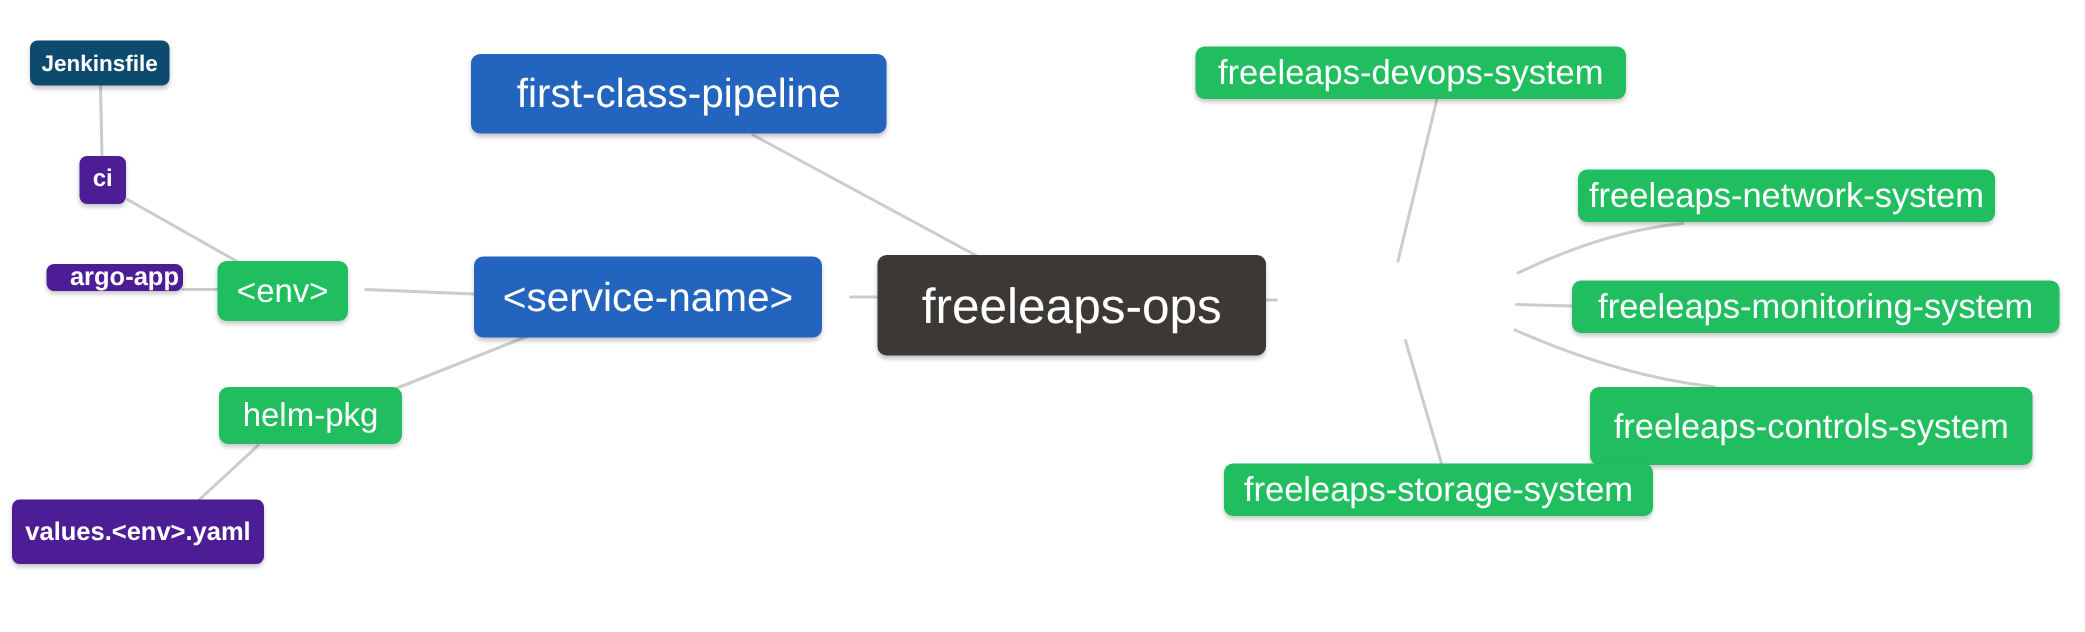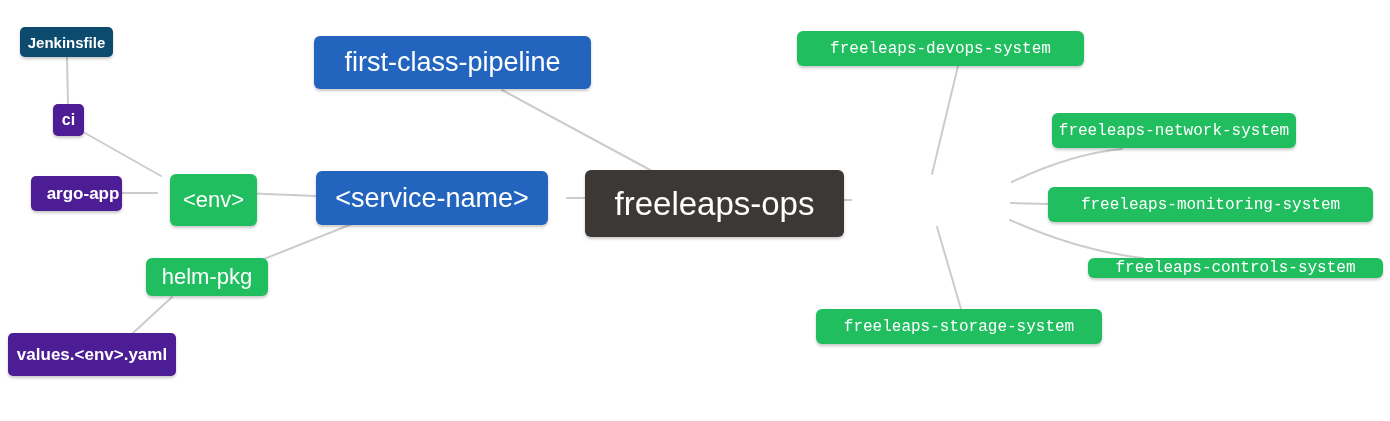--- a/index.html
+++ b/index.html
@@ -27,21 +27,21 @@
     border-radius: 6px;
     box-shadow: 0 2px 3px rgba(0,0,0,0.22);
     box-sizing: border-box;
     cursor: pointer;
     user-select: none;
   }
   .root   { background: #3B3835; font-size: 33px; font-weight: 400; }
   .blue   { background: #2264BE; font-size: 27px; font-weight: 400; }
   .green  { background: #21BE60; font-weight: 400; }
   .green.lg { font-size: 22px; }
-  .green.sm { font-size: 16px; font-family: Liberation Mono, monospace; }
+  .green.sm { font-size: 23px; }
   .red    { background: #4c1d95; font-weight: 700; font-size: 17px; border-radius: 5px; }
   .orange { background: #0c4a6e; font-weight: 700; font-size: 15px; border-radius: 5px; }
 </style>
 </head>
 <body>
 
 <div id="canvas">
 
   <svg id="edges" viewBox="0 0 1390 421" xmlns="http://www.w3.org/2000/svg">
     <g stroke="#CCCCCC" stroke-width="2" fill="none" stroke-linecap="round">
@@ -62,35 +62,35 @@
     </g>
   </svg>
 
   <div class="node root" style="left:585px; top:170px; width:259px; height:67px;">freeleaps-ops</div>
 
   <div class="node blue" style="left:314px; top:36px; width:277px; height:53px;">first-class-pipeline</div>
 
   <div class="node blue" style="left:316px; top:171px; width:232px; height:54px;">&lt;service-name&gt;</div>
 
 
-  <div class="node green lg" style="left:170px; top:174px; width:87px; height:52px;">&lt;env&gt;</div>
+  <div class="node green lg" style="left:145px; top:174px; width:87px; height:40px;">&lt;env&gt;</div>
 
   <div class="node green lg" style="left:146px; top:258px; width:122px; height:38px;">helm-pkg</div>
 
   <div class="node red" style="left:53px; top:104px; width:31px; height:32px; font-size:16px;">ci</div>
 
-  <div class="node red" style="left:31px; top:176px; width:91px; height:35px;padding-left:13px;">argo-app</div>
+  <div class="node red" style="left:31px; top:176px; width:91px; height:18px;padding-left:13px;">argo-app</div>
 
   <div class="node red" style="left:8px; top:333px; width:168px; height:43px;">values.&lt;env&gt;.yaml</div>
 
   <div class="node orange" style="left:20px; top:27px; width:93px; height:30px;">Jenkinsfile</div>
 
   <div class="node green sm" style="left:797px; top:31px; width:287px; height:35px;">freeleaps-devops-system</div>
 
-  <div class="node green sm" style="left:1052px; top:113px; width:244px; height:35px;">freeleaps-network-system</div>
+  <div class="node green sm" style="left:1052px; top:113px; width:278px; height:35px;">freeleaps-network-system</div>
 
   <div class="node green sm" style="left:1048px; top:187px; width:325px; height:35px;text-align:center;">freeleaps-monitoring-system</div>
 
-  <div class="node green sm" style="left:1060px; top:258px; width:295px; height:20px;margin-left:28px;">freeleaps-controls-system</div>
+  <div class="node green sm" style="left:1060px; top:258px; width:295px; height:52px;">freeleaps-controls-system</div>
 
   <div class="node green sm" style="left:816px; top:309px; width:286px; height:35px;text-align:center;">freeleaps-storage-system</div>
 
 </div>
 
 </body></html>

